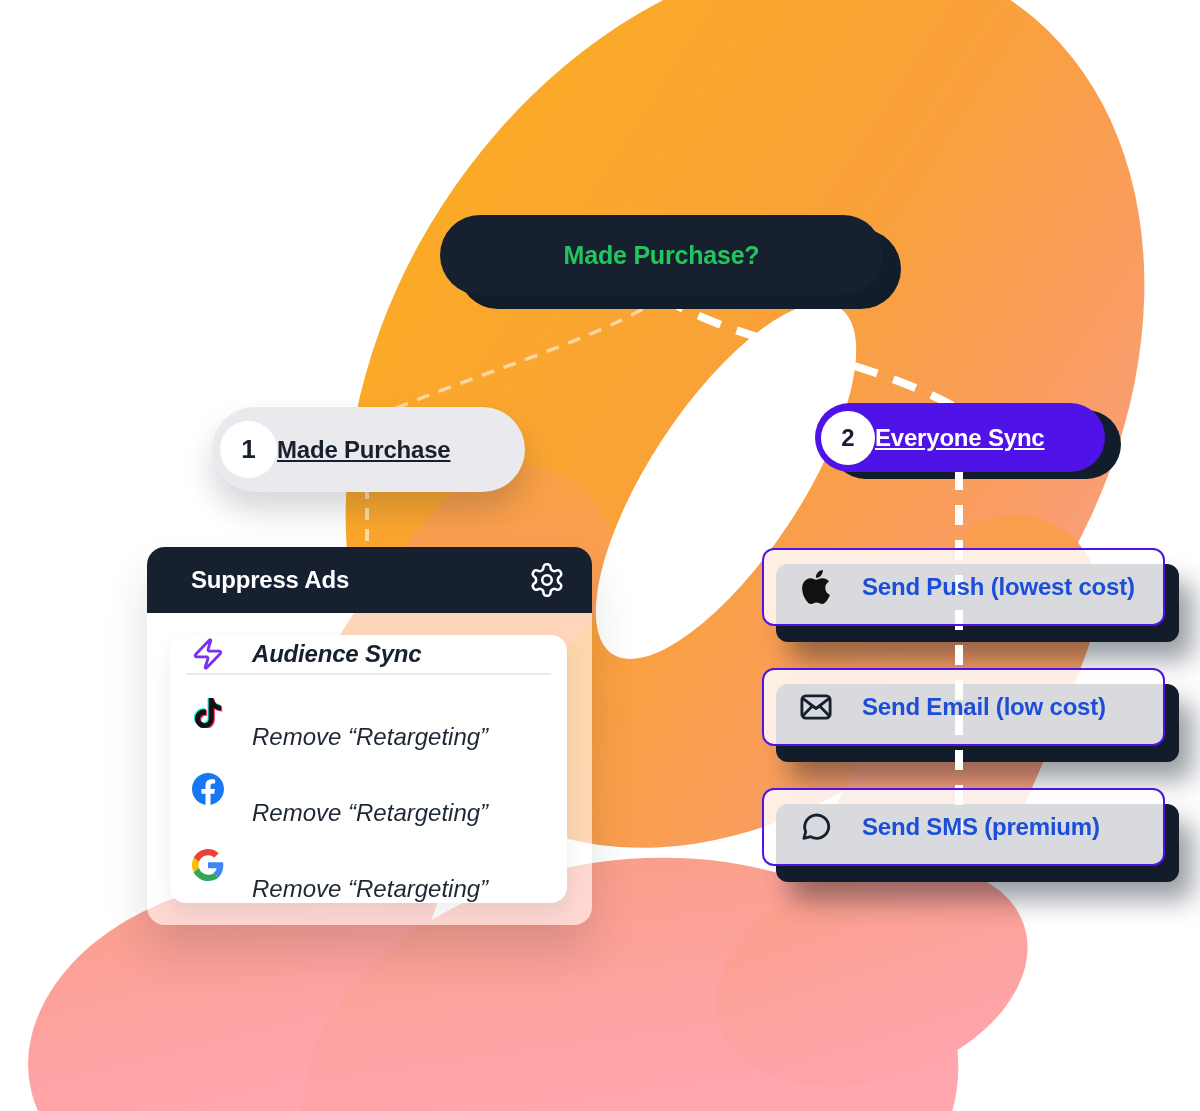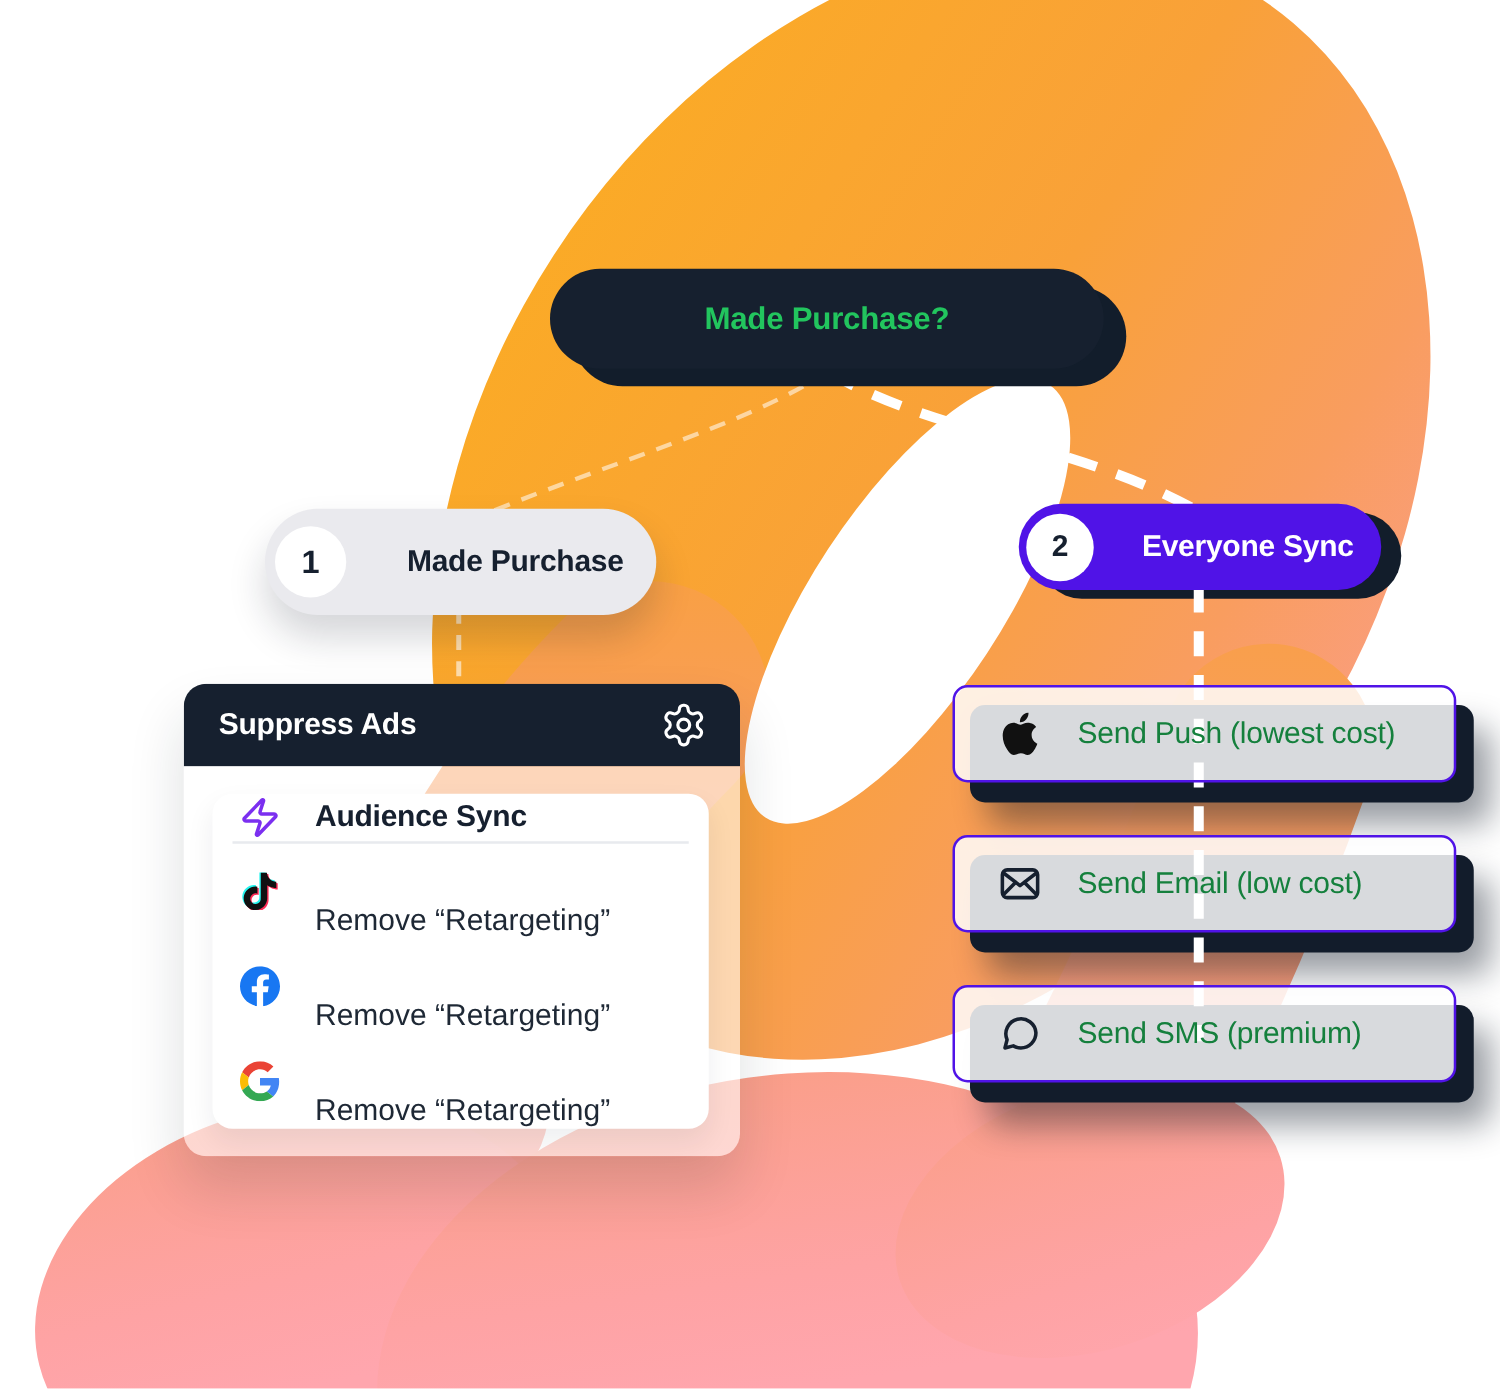--- a/index.html
+++ b/index.html
@@ -10,53 +10,53 @@
 
   
   .decision{left:440px;top:215px;width:443px;height:80px;border-radius:40px;background:#16202F;
             box-shadow:18px 14px 0 #121D2B;display:flex;align-items:center;justify-content:center;}
   .decision span{color:#22c55e;font-weight:bold;font-size:25px;letter-spacing:-0.2px;}
 
   
   .pill{display:flex;align-items:center;border-radius:45px;}
   .pill .num{background:#fff;border-radius:50%;display:flex;align-items:center;justify-content:center;
              font-weight:bold;color:#16202F;}
-  .pill .lbl{flex:1;text-align:right;font-weight:bold;letter-spacing:-0.2px;}
+  .pill .lbl{flex:1;text-align:left;font-weight:bold;letter-spacing:-0.2px;text-decoration:underline;}
   .pill1{left:212px;top:407px;width:313px;height:85px;background:#EAEAEE;
          box-shadow:0 18px 30px rgba(20,30,45,.18);padding:0 26px 0 8px;}
   .pill1 .num{width:57px;height:57px;font-size:26px;}
   .pill1 .lbl{font-size:24px;color:#16202F;}
   .pill2-shadow{left:831px;top:410px;width:290px;height:69px;border-radius:35px;background:#121D2B;}
   .pill2{left:815px;top:403px;width:290px;height:69px;background:#5013E7;padding:0 22px 0 6px;}
   .pill2 .num{width:54px;height:54px;font-size:24px;}
   .pill2 .lbl{font-size:24px;color:#fff;}
 
   
   .suppress{left:147px;top:547px;width:445px;height:378px;border-radius:18px;overflow:hidden;
             box-shadow:0 26px 44px rgba(22,32,46,.14);}
   .sup-header{height:66px;background:#16202F;display:flex;align-items:center;
-              justify-content:space-between;padding:0 26px 0 28px;}
+              justify-content:space-between;padding:0 26px 0 44px;}
   .sup-header .t{color:#fff;font-weight:bold;font-size:24px;letter-spacing:-0.2px;}
   .sup-body{height:312px;background:rgba(255,255,255,.58);}
   .inner-card{left:170px;top:635px;width:397px;height:268px;border-radius:16px;background:#fff;
               box-shadow:0 10px 22px rgba(20,30,45,.07);display:flex;flex-direction:column;}
-  .irow{display:flex;align-items:center;gap:26px;padding-left:20px;}
+  .irow{display:flex;align-items:center;gap:26px;padding-left:20px;font-style:italic;}
   .irow.first{height:75px;}
   .irow.first .txt{font-weight:bold;font-size:24px;color:#16202F;letter-spacing:-0.2px;}
   .divider{height:0;border-top:2px solid #E8EAEE;margin:0 16px;}
   .irow.rest{flex:1;}
   .irow.rest .txt{font-size:24px;color:#1E2835;margin-top:48px;}
   .icb{display:flex;align-items:center;justify-content:center;width:36px;}
 
   
   .acard-shadow{width:403px;height:78px;border-radius:12px;background:#121C2B;
                 box-shadow:14px 18px 26px rgba(13,22,36,.42);}
   .acard{left:762px;width:403px;height:78px;border-radius:12px;background:rgba(255,255,255,.84);
          border:2px solid #5013E7;display:flex;align-items:center;gap:28px;padding-left:34px;}
-  .acard .txt{font-weight:normal;font-size:24px;color:#15803d;letter-spacing:-0.2px;}
+  .acard .txt{font-weight:bold;font-size:24px;color:#1d4ed8;letter-spacing:-0.2px;}
 </style>
 </head>
 <body>
 
 <div id="stage">
 
   <svg class="layer" viewBox="0 0 1200 1111">
     <defs>
       <linearGradient id="bg" x1="0" y1="0" x2="0" y2="1111" gradientUnits="userSpaceOnUse">
         <stop offset="0" stop-color="#FBAB25"></stop>

